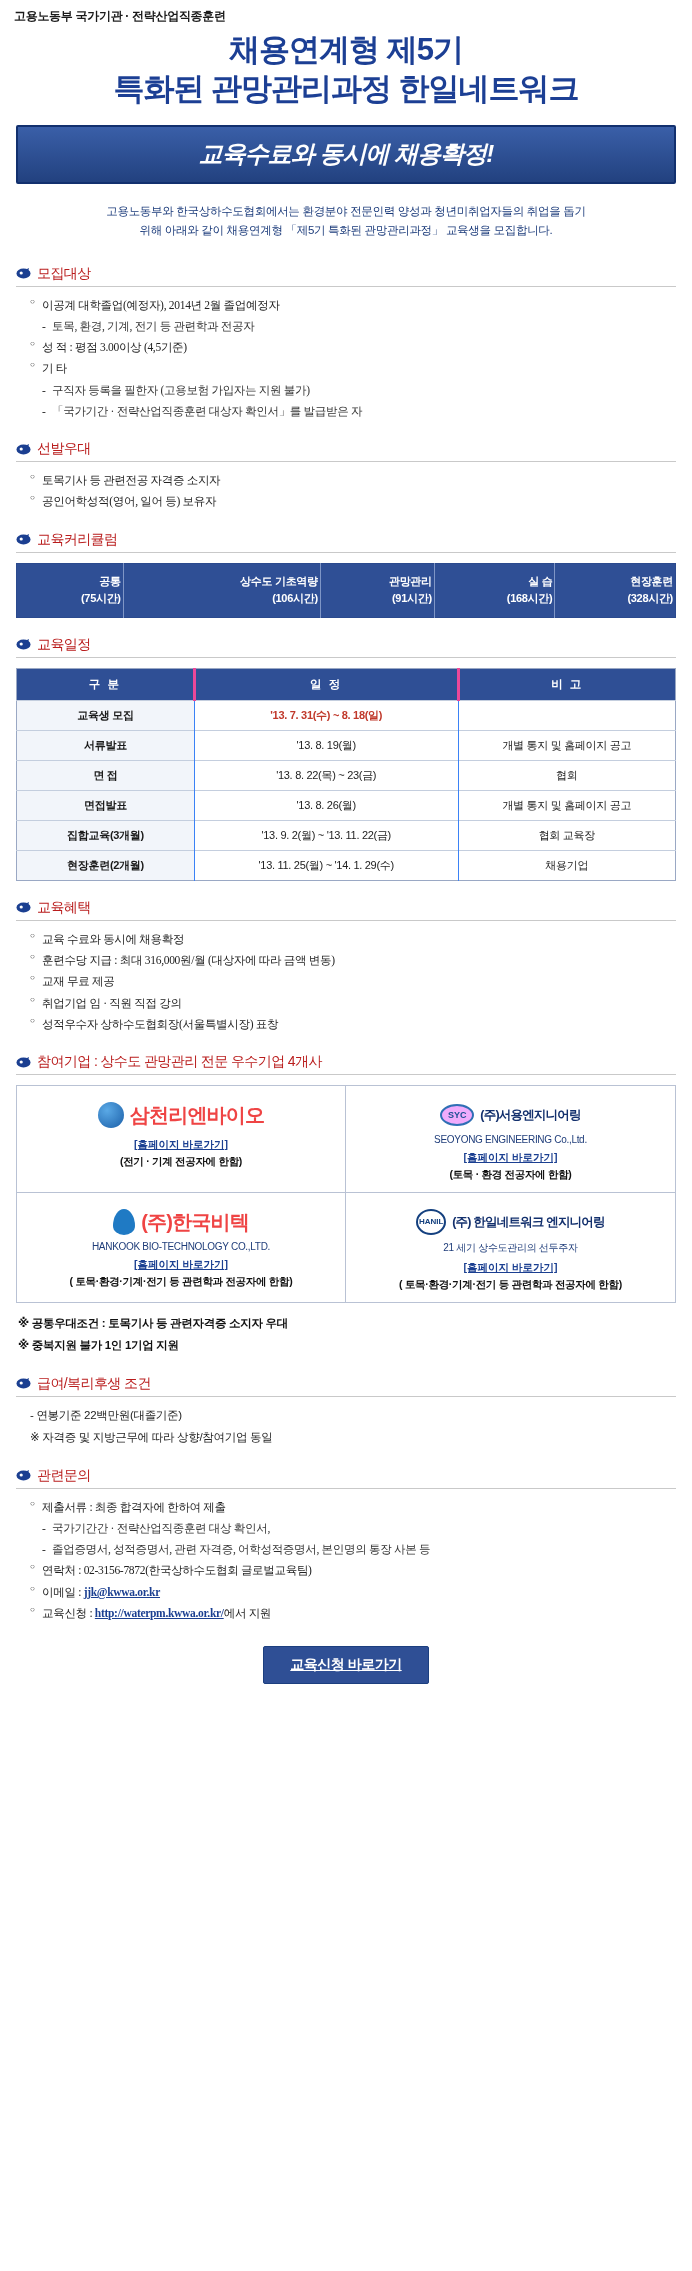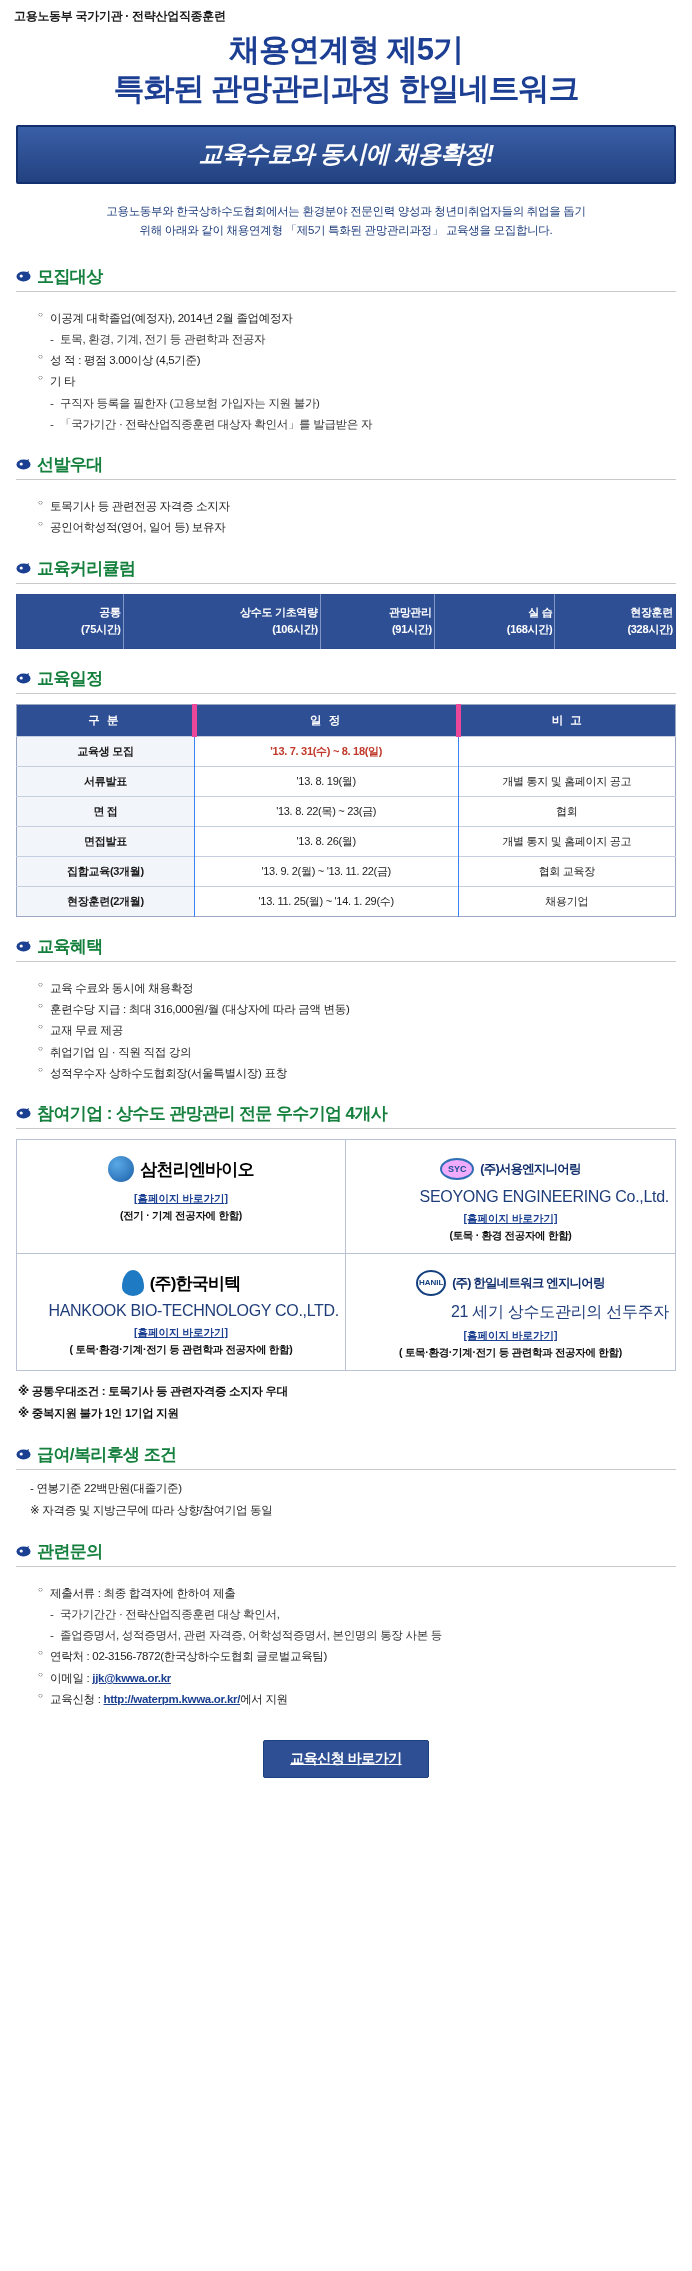--- a/index.html
+++ b/index.html
@@ -55,26 +55,26 @@
     display:flex; align-items:center; gap:6px;
     border-bottom: 1px solid #c9c9c9;
     padding-bottom: 3px;
   }
   .sec-icon {
     width: 15px; height:15px; flex:0 0 15px;
     display:inline-block; position:relative;
   }
   .sec-icon svg { display:block; }
   .sec-title {
-    font-size: 17px; font-weight:bold; color:#15803d;
+    font-size: 14px; font-weight:normal; color:#b91c1c;
     letter-spacing:-0.6px;
   }
   .sec-body { padding: 8px 6px 0 14px; }
 
-  ul.bullets { list-style:none; margin:8px; padding:0; }
+  ul.bullets { list-style:none; margin:0; padding:0;font-family:Liberation Serif, serif; }
   ul.bullets > li {
     font-size: 11.5px; color:#222; line-height:1.85;
     letter-spacing:-0.3px; position:relative; padding-left:12px;
   }
   ul.bullets > li.lvl1::before {
     content:"\25CB"; position:absolute; left:0; top:0; font-size:8px; color:#333;
   }
   ul.bullets > li.lvl2 {
     padding-left: 22px; color:#333;
   }
@@ -93,21 +93,21 @@
     color:#fff; text-align:right; font-size:11px; font-weight:bold;
     padding: 9px 2px; border-right:1px solid #7f96c6;
     line-height:1.6; letter-spacing:-0.3px;
   }
   .curric td:last-child { border-right:none; }
 
   
   .sched { margin-top:10px; border:1px solid #9aa8c4; }
   .sched th {
     background:#2f4f95; color:#fff; font-size:11.5px; font-weight:bold;
-    padding:8px 0; border-right:5px solid #ec4899; letter-spacing:2px;
+    padding:8px 0; border-right:3px solid #ec4899; letter-spacing:2px;
   }
   .sched th:last-child { border-right:none; }
   .sched td {
     font-size:11px; text-align:center; padding:7px 2px;
     border-right:1px solid #3b82f6; border-top:1px solid #c4cede;
     letter-spacing:-0.3px;
   }
   .sched td:last-child { border-right:none; }
   .sched td.lbl { font-weight:bold; color:#1a1a1a; background:#f2f5fa; }
   .sched td.hl { color:#c0392b; font-weight:bold; }
@@ -121,23 +121,23 @@
     padding: 12px 6px 10px 6px; text-align:center;
     border-right:1px solid #b9c2d4; border-bottom:1px solid #b9c2d4;
     min-height: 86px;
   }
   .comp-cell:nth-child(2n) { border-right:none; }
   .comp-cell:nth-child(n+3) { border-bottom:none; }
   .comp-logo-row {
     display:flex; align-items:center; justify-content:center; gap:6px;
     min-height: 34px;
   }
-  .comp-name { font-size:17px; font-weight:bold; color:#000000; letter-spacing:-0.8px; }
+  .comp-name { font-size:20px; font-weight:bold; color:#ef4444; letter-spacing:-0.8px; }
   .comp-name.small { font-size:12.5px; color:#13306d; }
-  .comp-sub { font-size:16px; color:#1f3d7a; margin-top:2px; letter-spacing:-0.3px;text-align:right;}
+  .comp-sub { font-size:10px; color:#1f3d7a; margin-top:2px; letter-spacing:-0.3px;}
   .comp-link {
     font-size:10.5px; font-weight:bold; color:#1b3f91;
     text-decoration:underline; margin-top:6px; display:block;
   }
   .comp-note { font-size:10.5px; font-weight:bold; color:#111; margin-top:3px; letter-spacing:-0.3px;}
   .logo-circle {
     width:26px; height:26px; border-radius:50%;
     background: radial-gradient(circle at 35% 32%, #5aa9e6, #1b5fa8);
     display:inline-block;
   }

